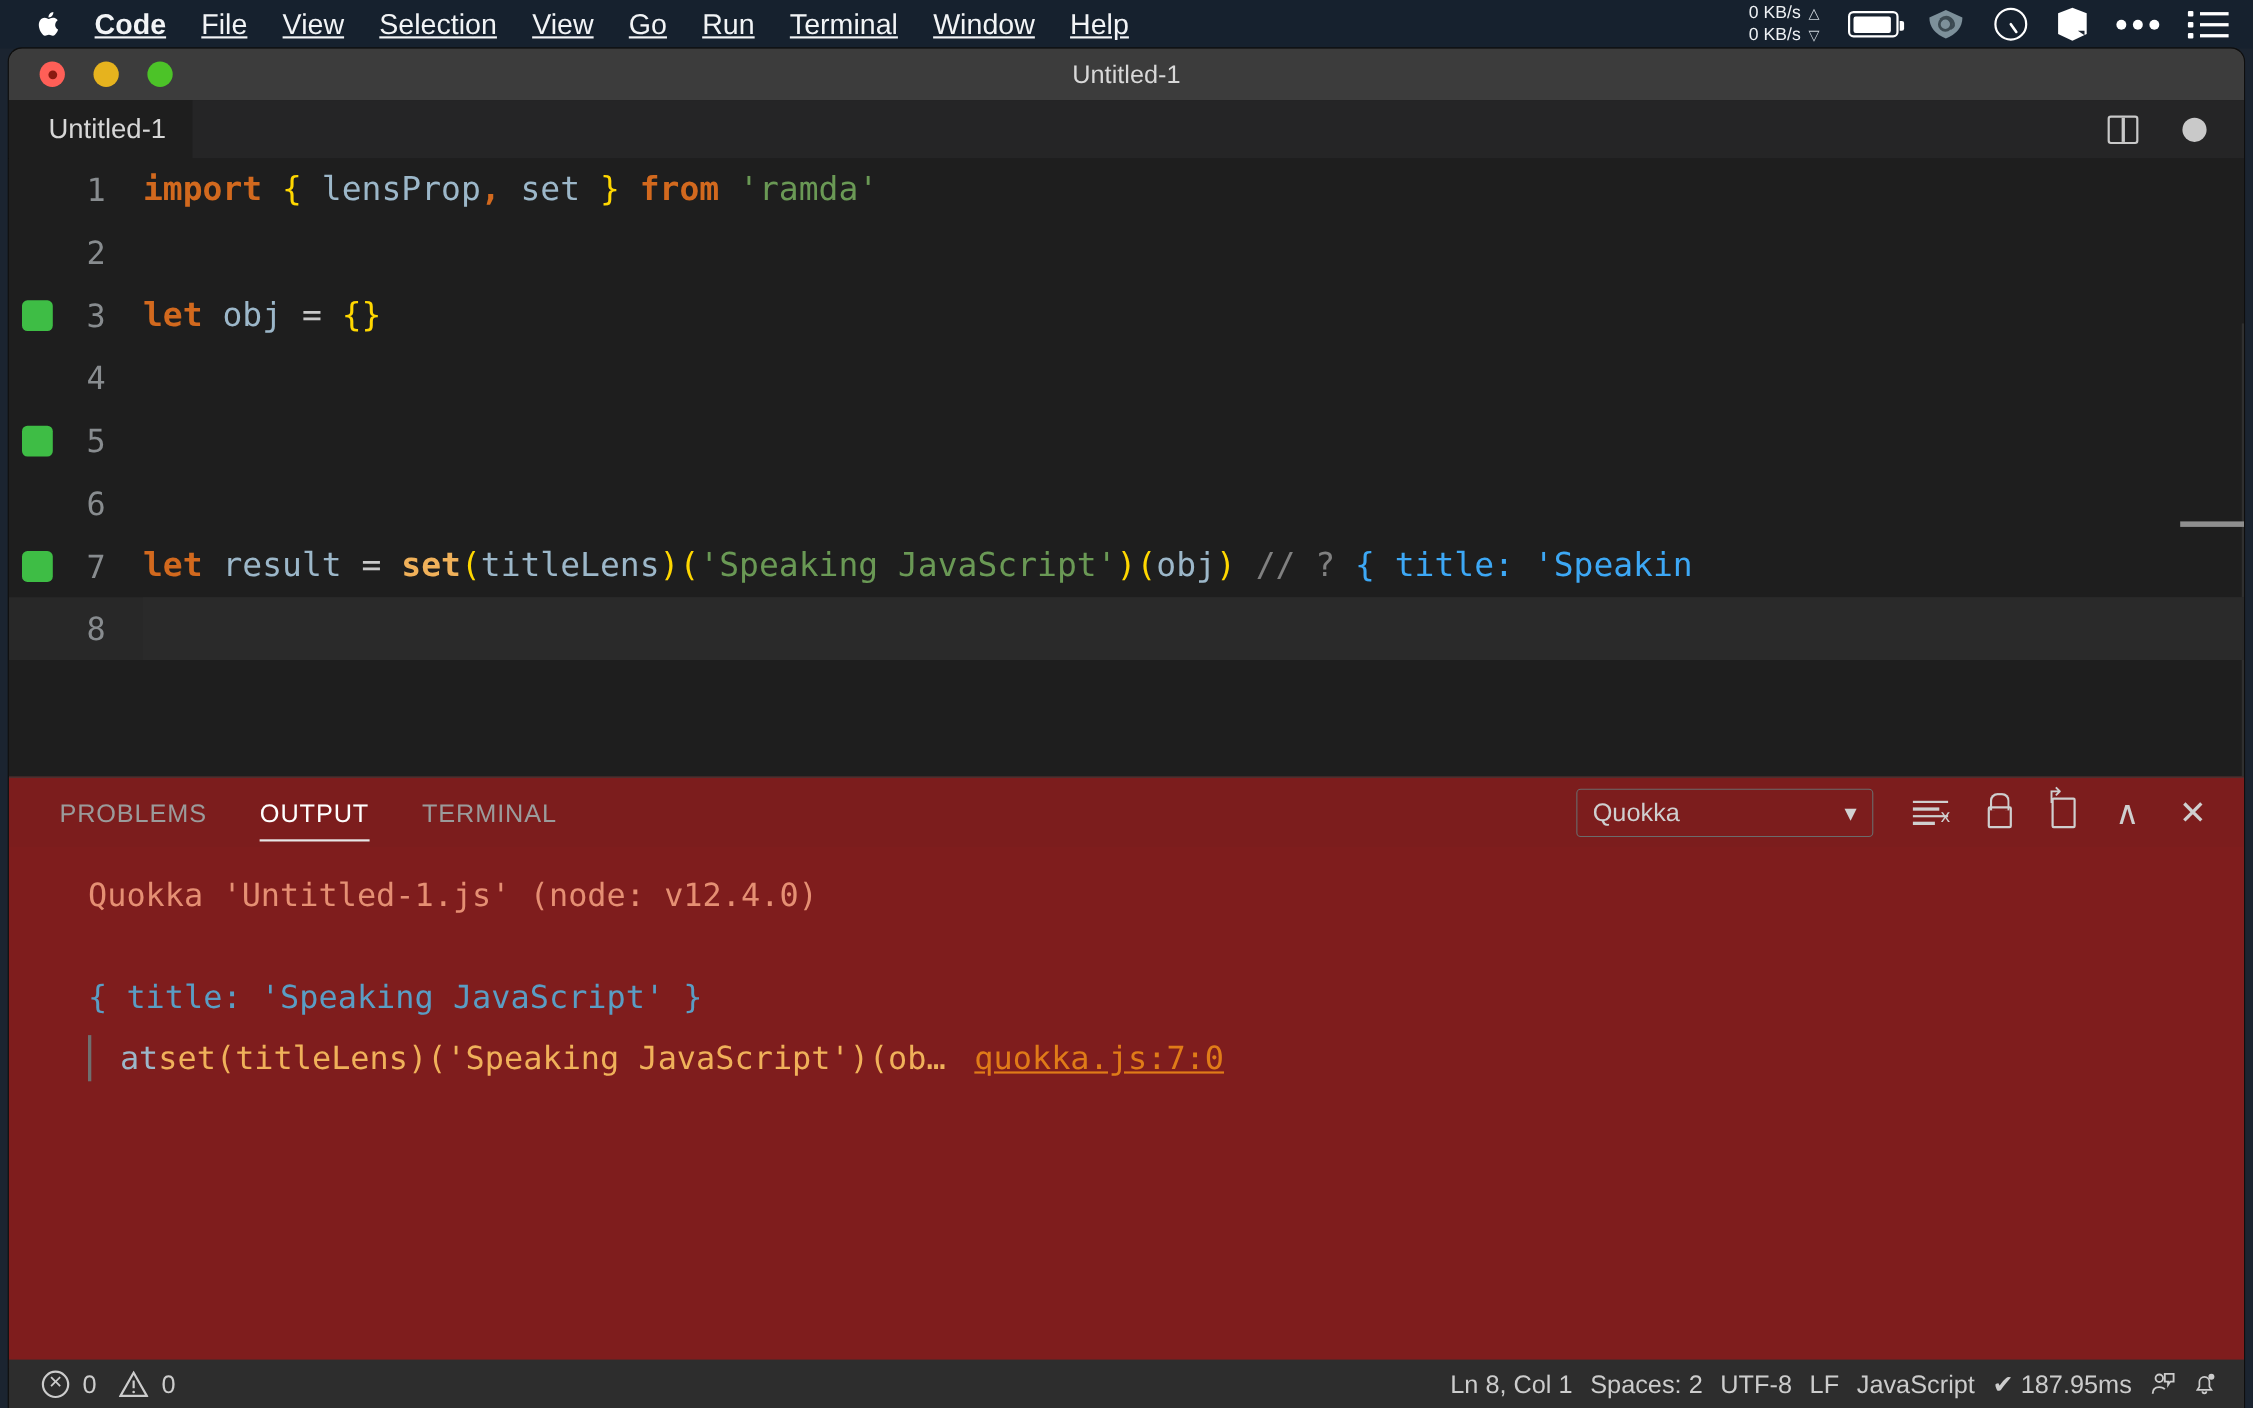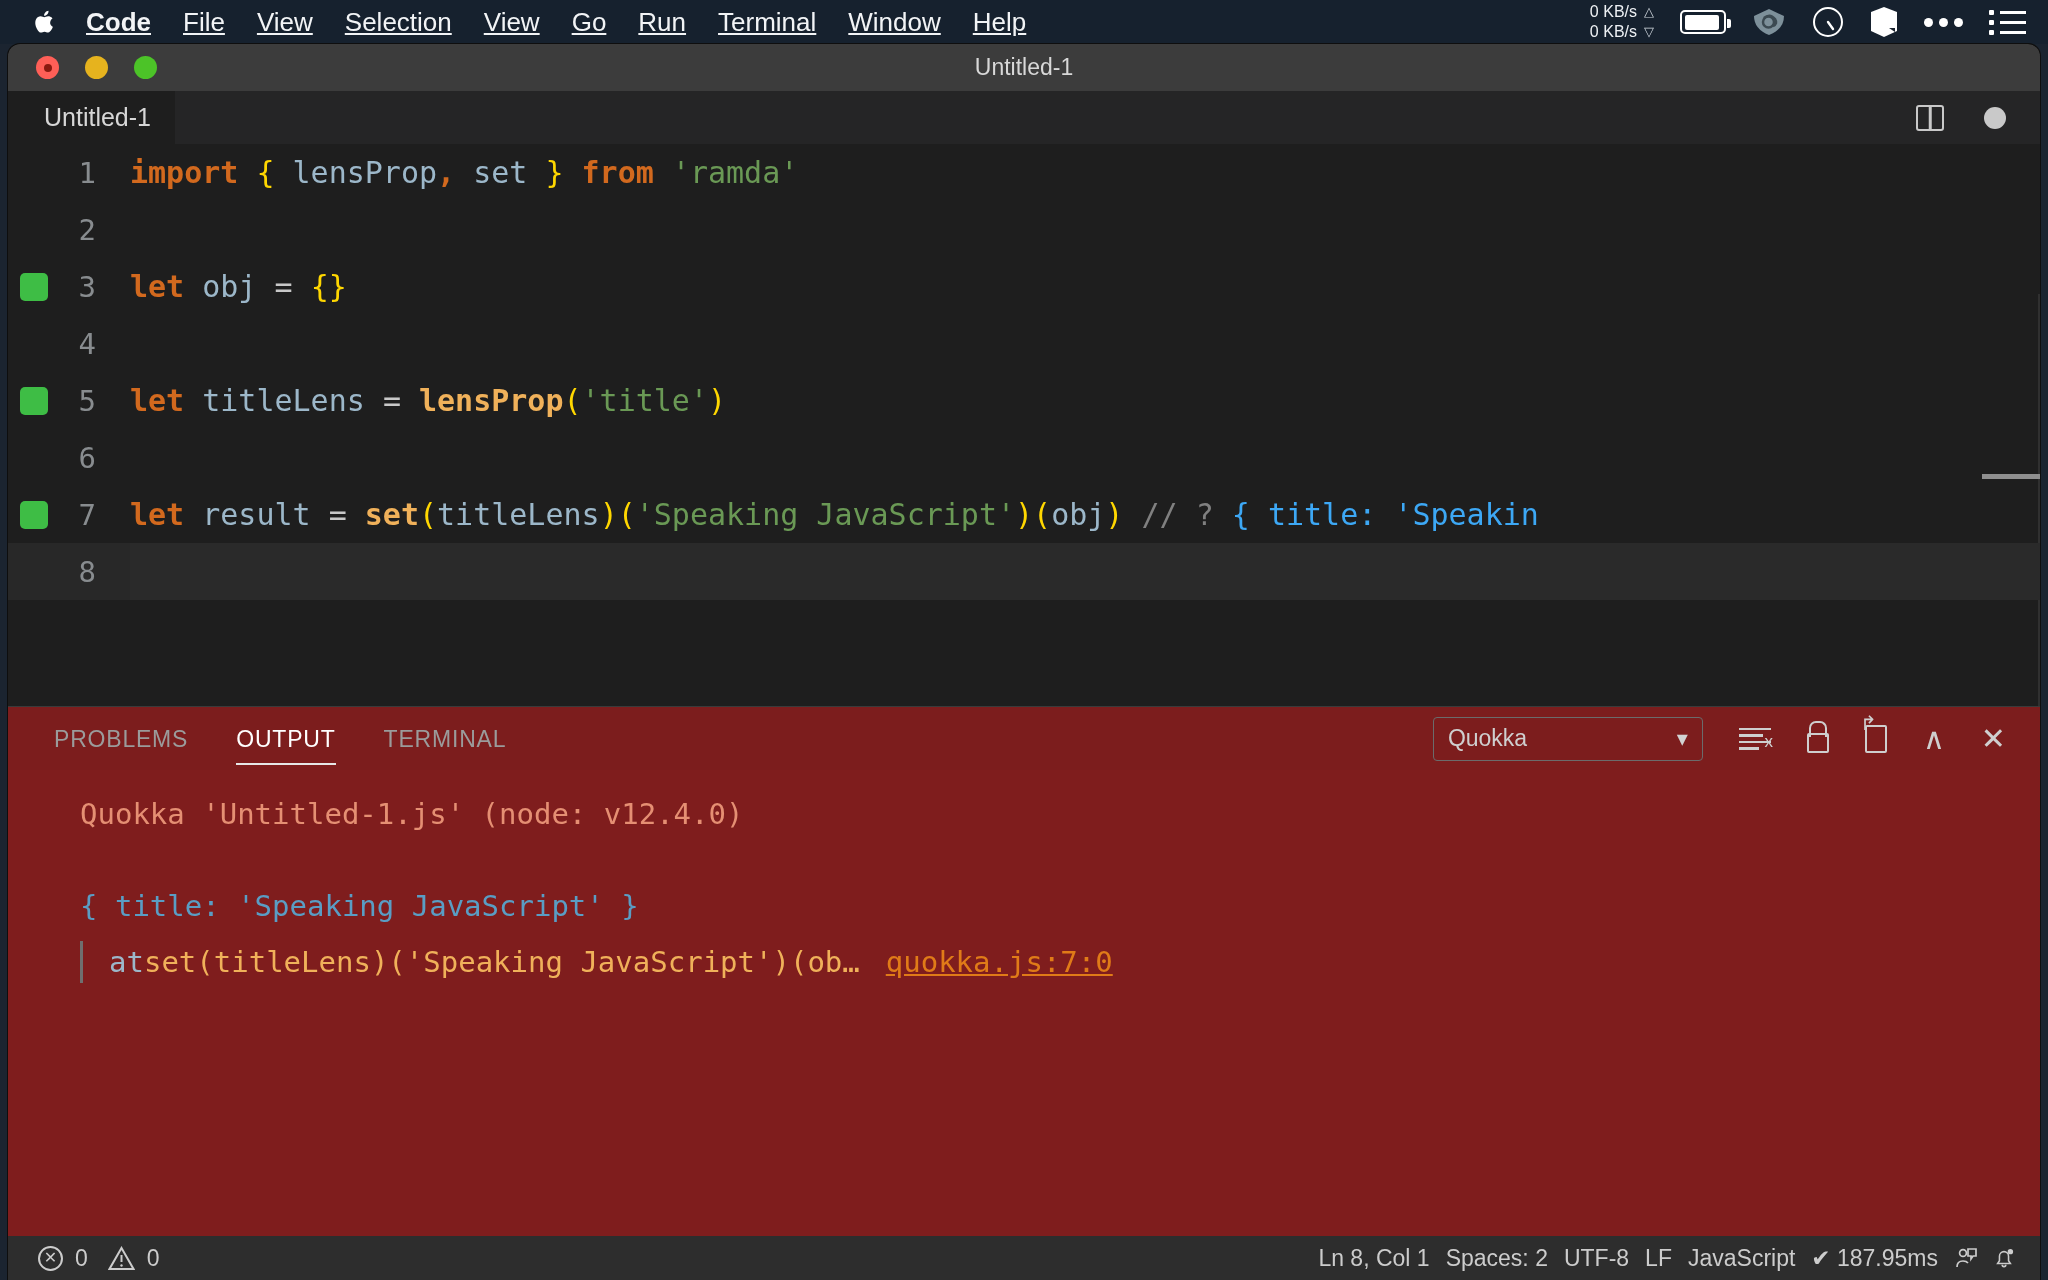--- a/index.html
+++ b/index.html
@@ -276,21 +276,20 @@
             <div class="lineno">3</div>
             <div class="codetext" style="position: relative;"><span class="t-kw">let</span><span class="t-var"> obj </span><span class="t-op">=</span><span class="t-op"> </span><span class="t-brace">{}</span></div>
           </div>
           <div class="coderow">
             <div class="lineno">4</div>
             <div class="codetext" style="position: relative;"></div>
           </div>
           <div class="coderow">
             <div class="gutter-mark"></div>
             <div class="lineno">5</div>
-            <div class="codetext" style="position: relative;"><span class="t-kw">let</span><span class="t-var"> titleLens </span><span class="t-op">=</span><span class="t-op"> </span><span class="t-fn">lensProp</span><span class="t-paren">(</span><span class="t-str">'title'</span><span class="t-paren">)</span></div>
           </div>
           <div class="coderow">
             <div class="lineno">6</div>
             <div class="codetext" style="position: relative;"></div>
           </div>
           <div class="coderow">
             <div class="gutter-mark"></div>
             <div class="lineno">7</div>
             <div class="codetext" style="position: relative;"><span class="t-kw">let</span><span class="t-var"> result </span><span class="t-op">=</span><span class="t-op"> </span><span class="t-fn">set</span><span class="t-paren">(</span><span class="t-var">titleLens</span><span class="t-paren">)</span><span class="t-paren">(</span><span class="t-str">'Speaking JavaScript'</span><span class="t-paren">)</span><span class="t-paren">(</span><span class="t-var">obj</span><span class="t-paren">)</span><span class="t-comment"> // ? </span><span class="t-quokka">{ title: 'Speakin</span></div>
           </div>

